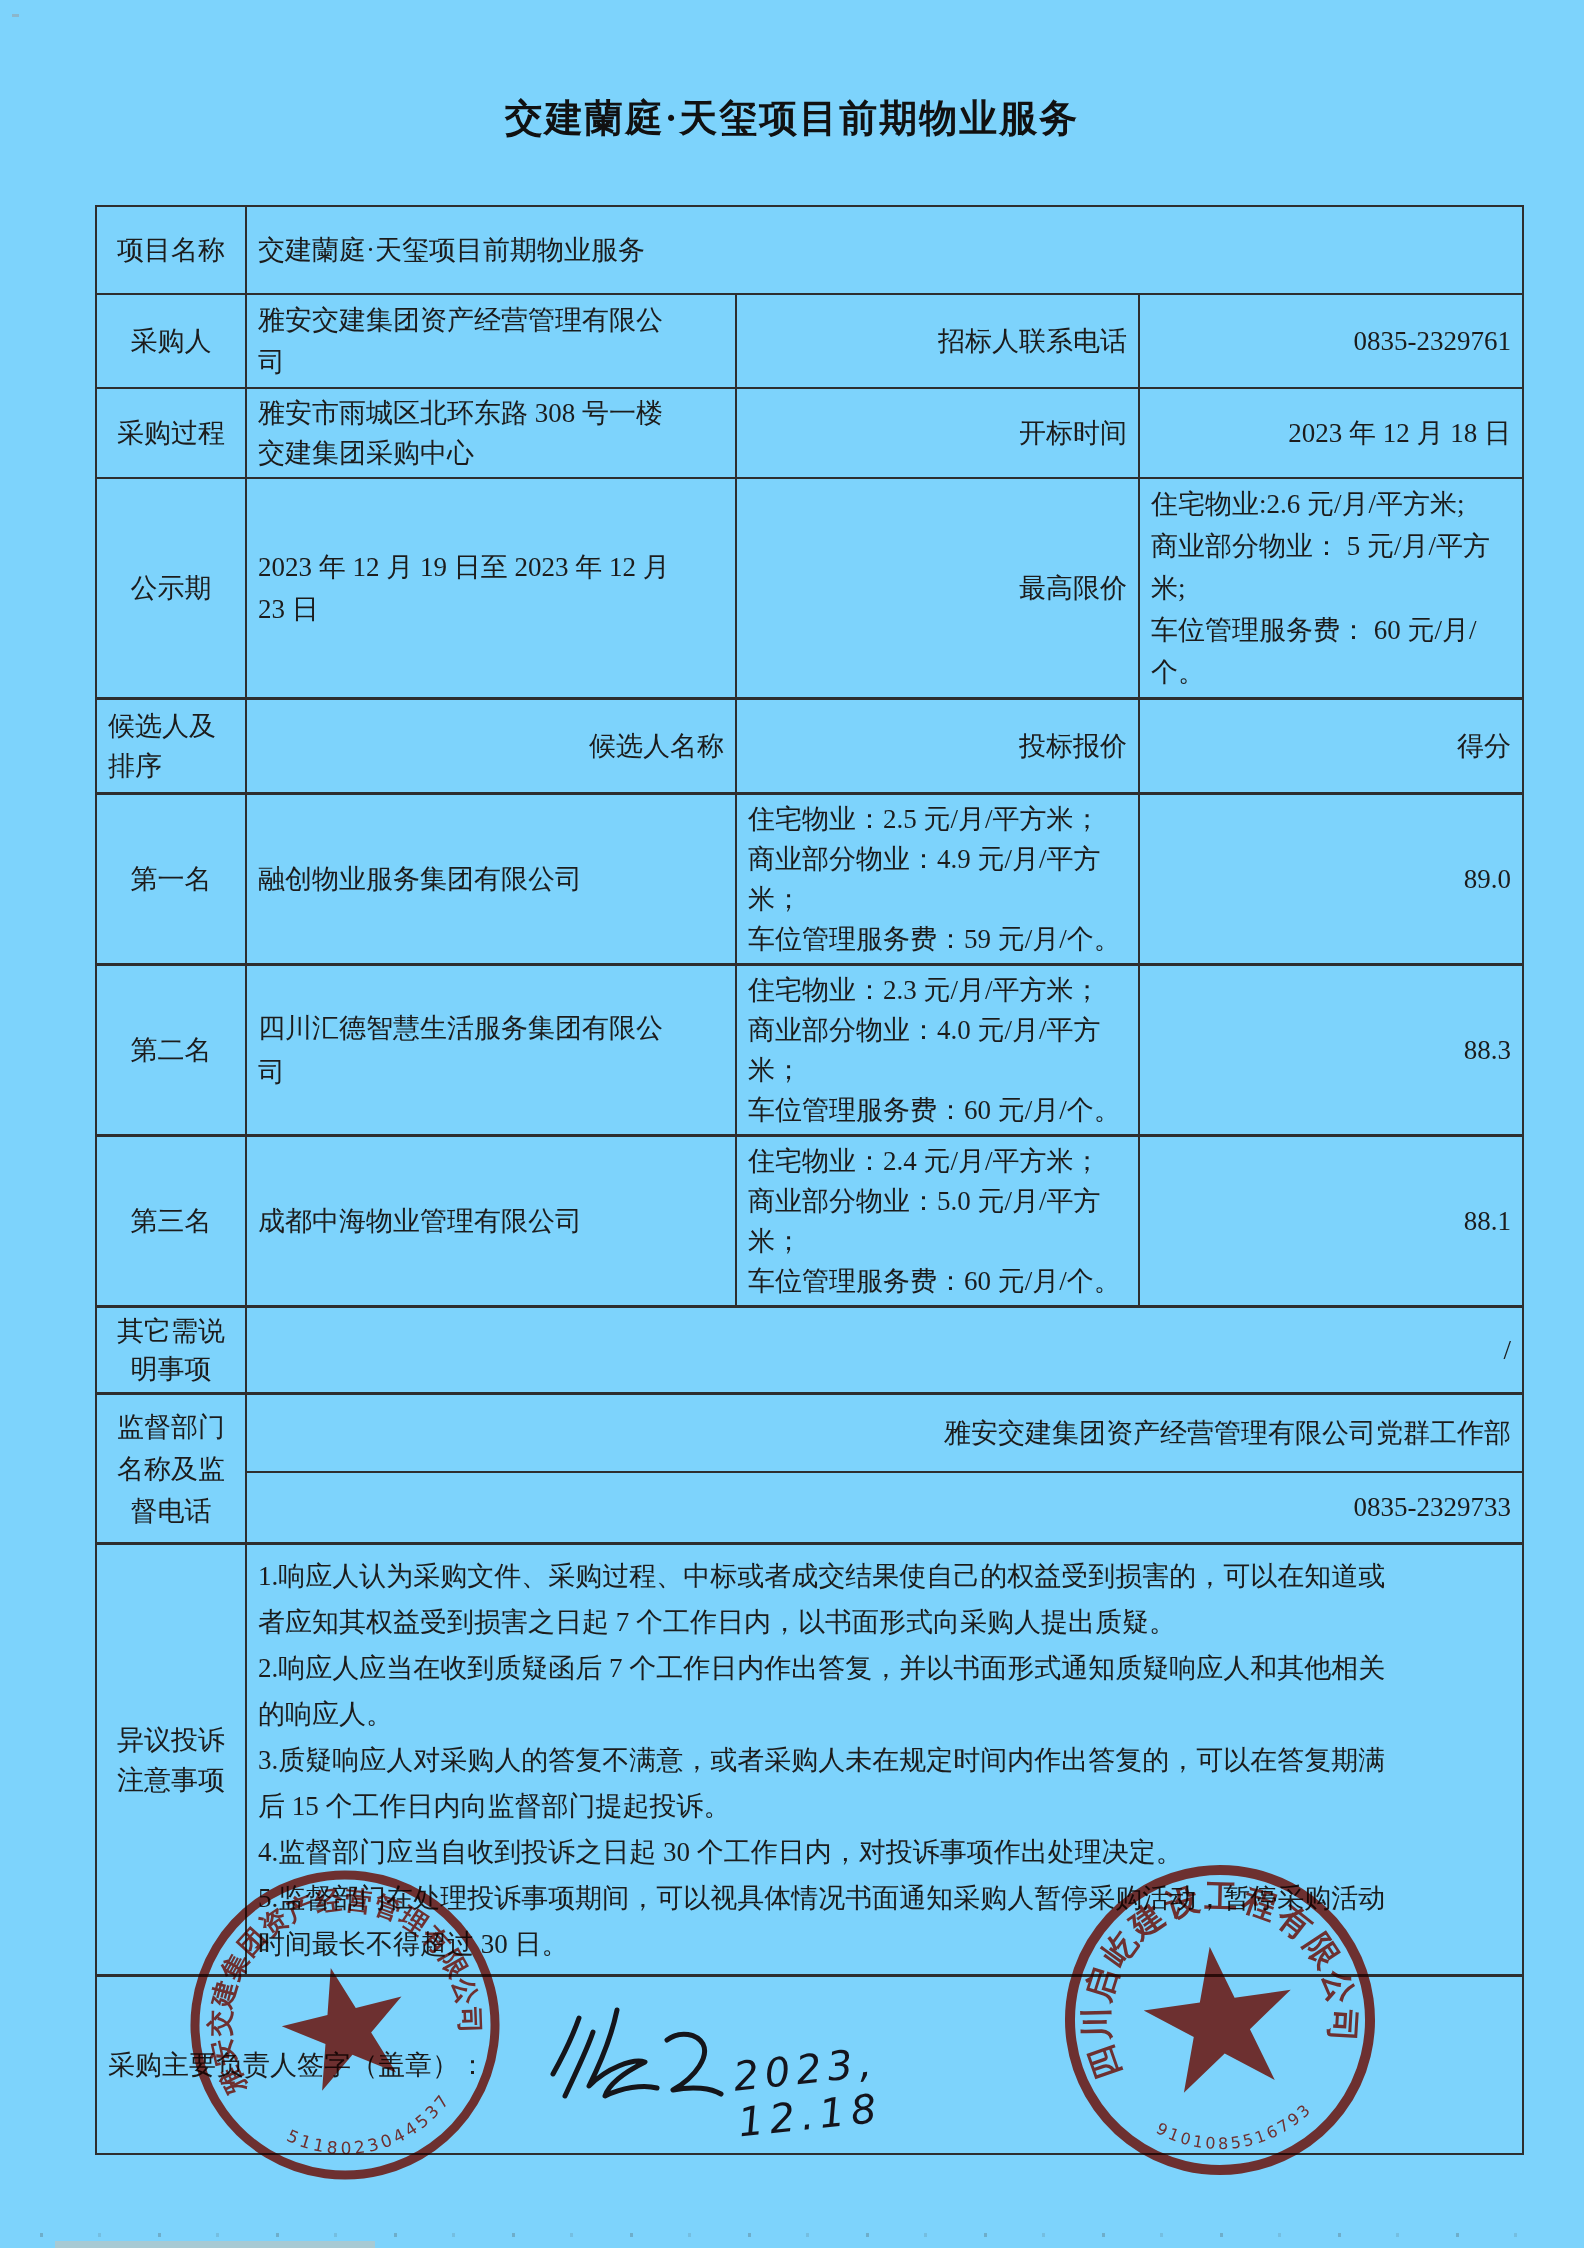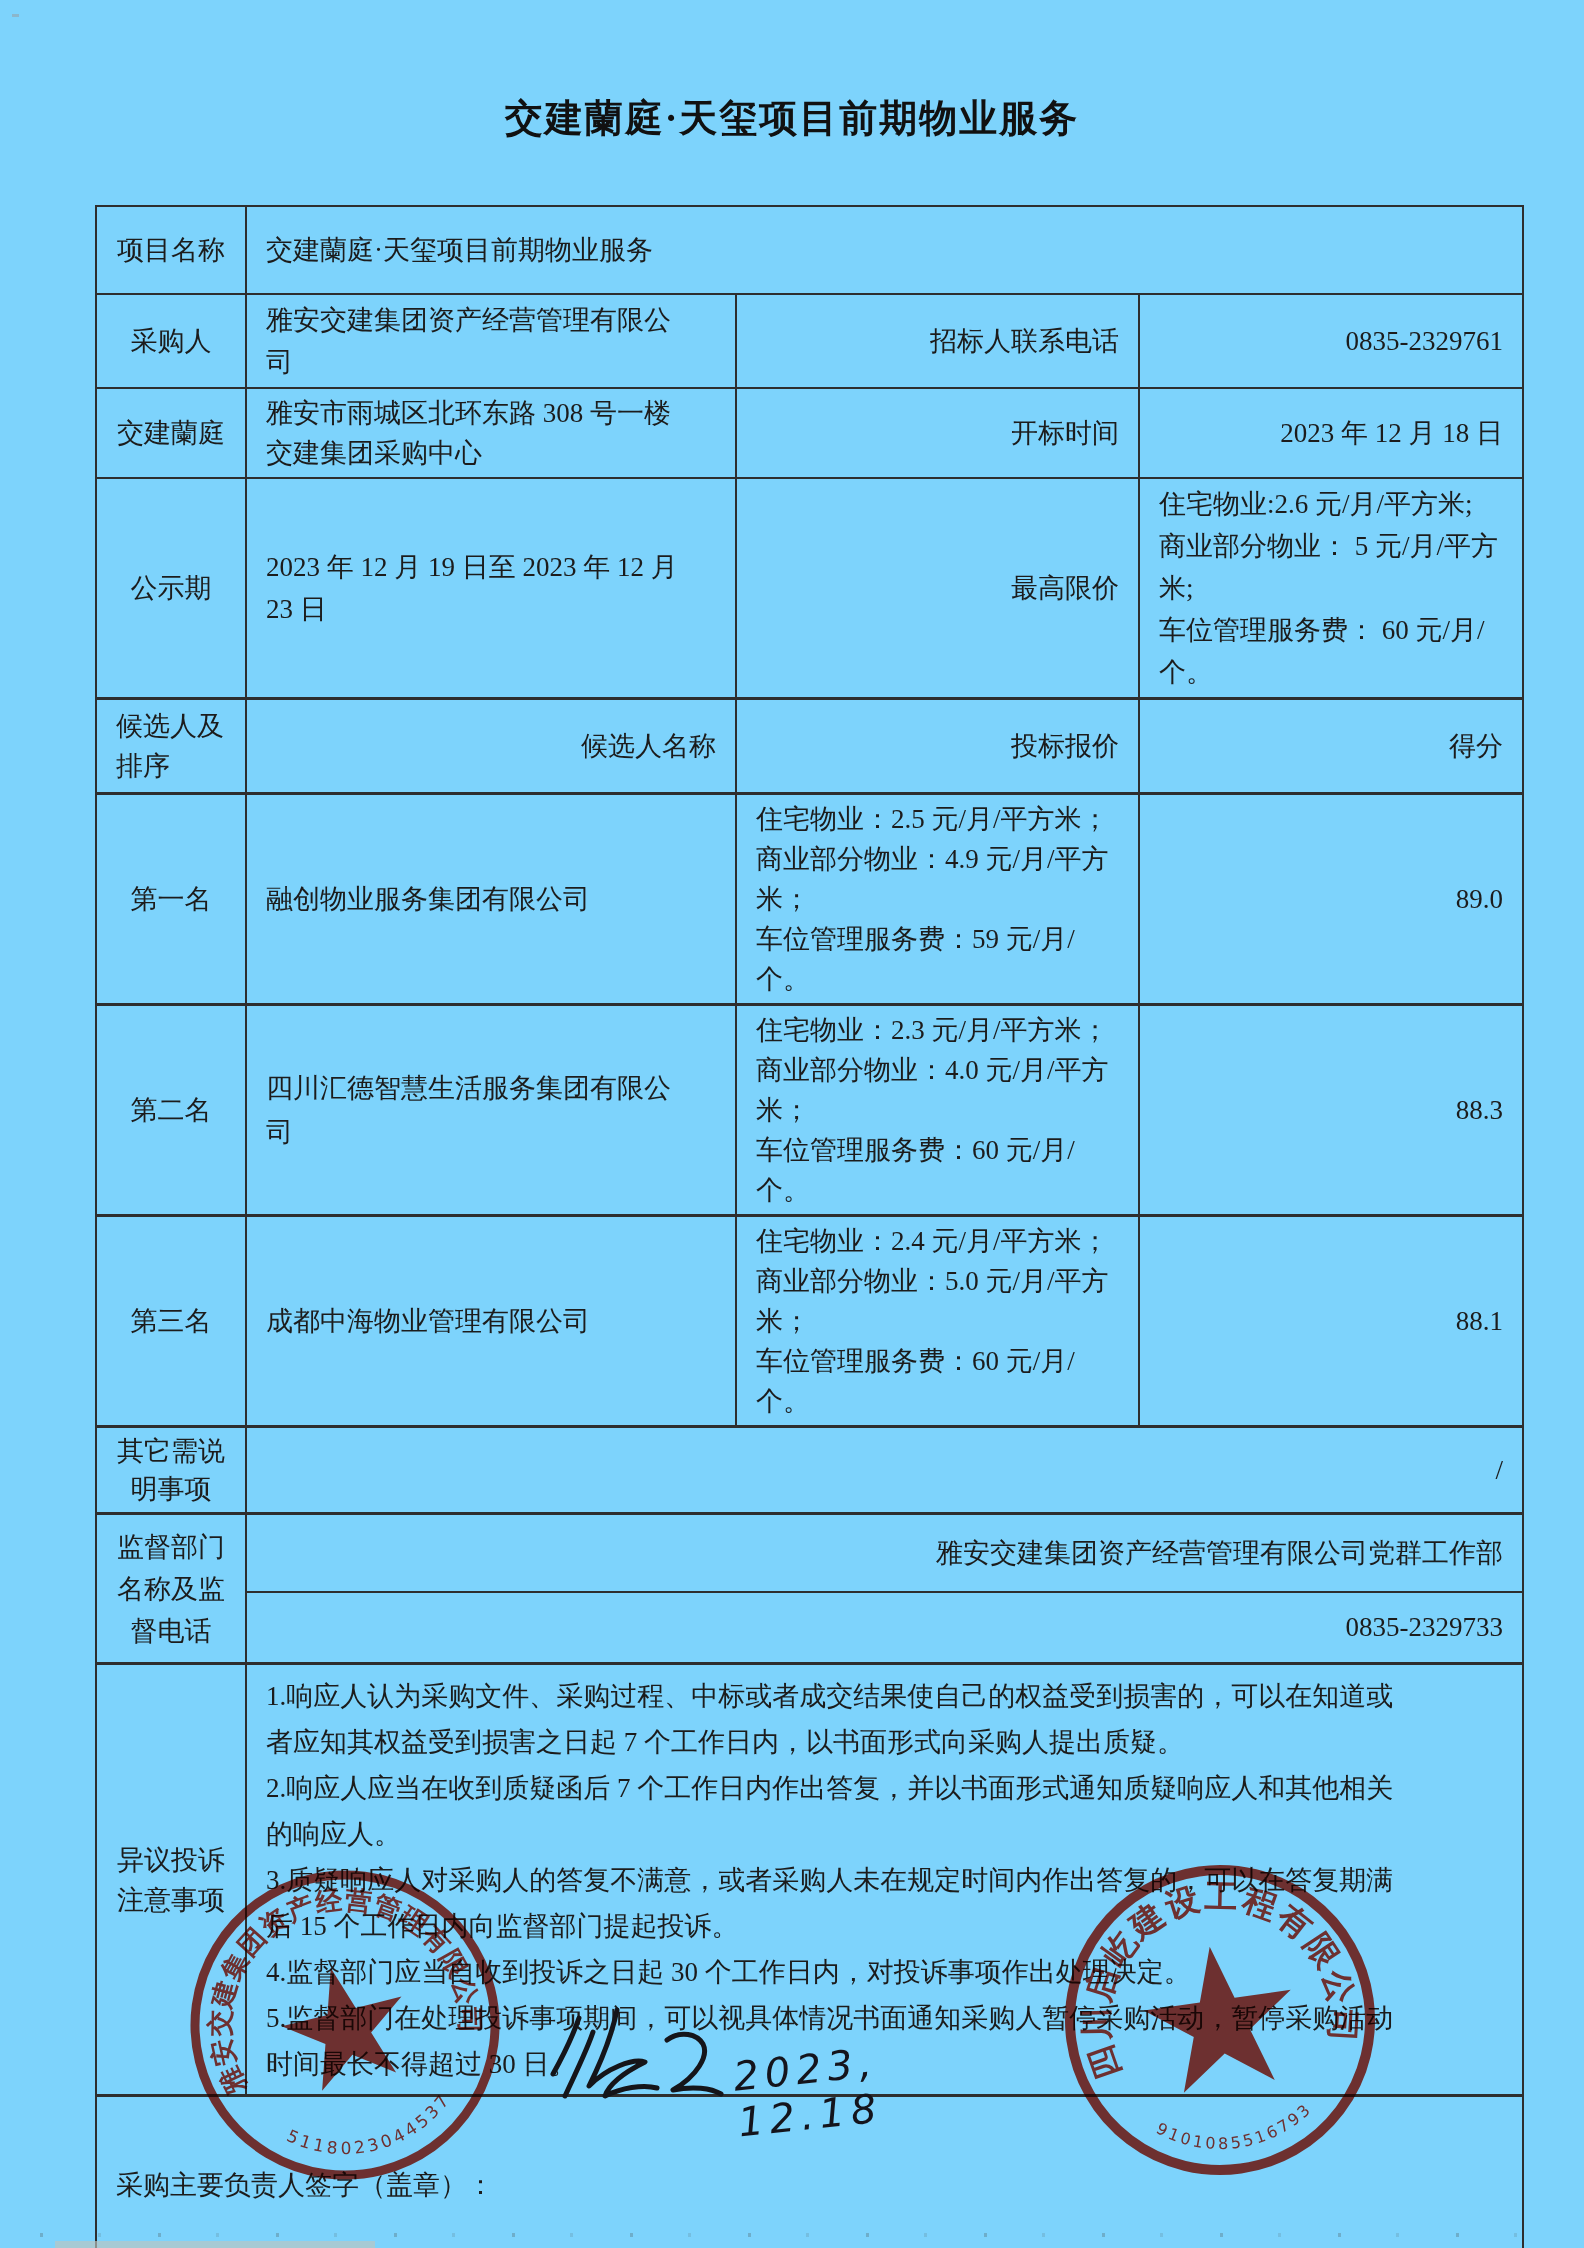--- a/index.html
+++ b/index.html
@@ -10,21 +10,21 @@
     font-family:"Liberation Serif","DejaVu Serif",serif;color:#1c1c1c;
   }
   .doc-title{position:absolute;top:92px;left:0;width:100%;text-align:center;
     font-weight:bold;font-size:38px;line-height:52px;letter-spacing:2px;color:#111;}
   table.notice{
     position:absolute;left:95px;top:205px;width:1427px;
     border-collapse:collapse;table-layout:fixed;
   }
   table.notice td{
     border:2px solid #2e2e2e;font-size:27px;vertical-align:middle;
-    padding:4px 19px;color:#1c1c1c;
+    padding:4px 11px;color:#1c1c1c;
   }
   tr.thick td{border-top-width:3px;}
   .lab{text-align:center;white-space:pre-line;line-height:40px;}
   .lab-left{text-align:left;padding-left:10px;white-space:pre-line;line-height:40px;}
   .val-left{text-align:left;padding-left:18px;white-space:pre-line;line-height:42px;}
   .ctr{text-align:right;}
   .maxprice{text-align:left;padding-left:12px;padding-right:4px;white-space:pre-line;
     line-height:42px;font-size:26px;}
   .bid{text-align:left;padding-left:14px;padding-right:4px;white-space:pre-line;
     line-height:40px;font-size:26px;}
@@ -73,21 +73,21 @@
 
     <tr style="height:90px">
       <td class="lab">采购人</td>
       <td class="val-left">雅安交建集团资产经营管理有限公
 司</td>
       <td class="ctr">招标人联系电话</td>
       <td class="ctr">0835-2329761</td>
     </tr>
 
     <tr style="height:85px">
-      <td class="lab">交建蘭庭</td>
+      <td class="lab">采购过程</td>
       <td class="val-left" style="line-height:40px">雅安市雨城区北环东路 308 号一楼
 交建集团采购中心</td>
       <td class="ctr">开标时间</td>
       <td class="ctr">2023 年 12 月 18 日</td>
     </tr>
 
     <tr style="height:212px">
       <td class="lab">公示期</td>
       <td class="val-left">2023 年 12 月 19 日至 2023 年 12 月
 23 日</td>

